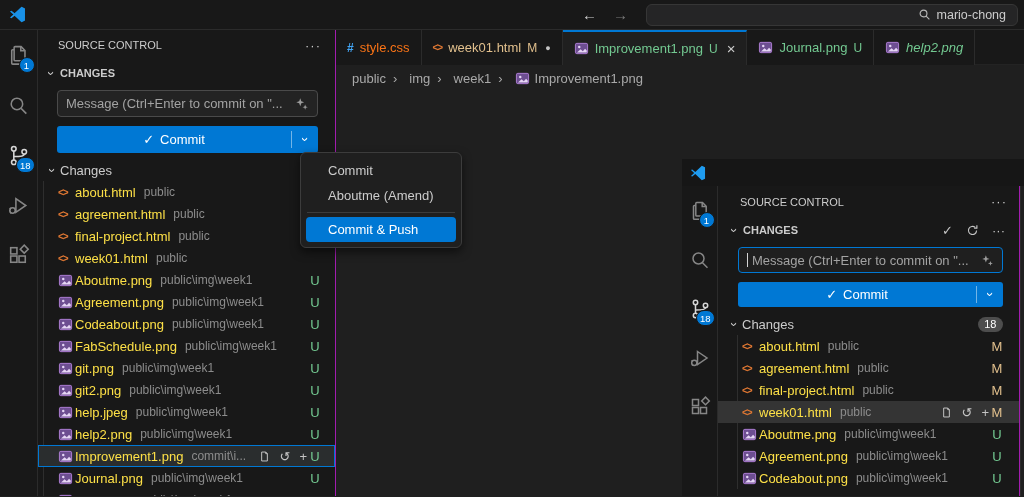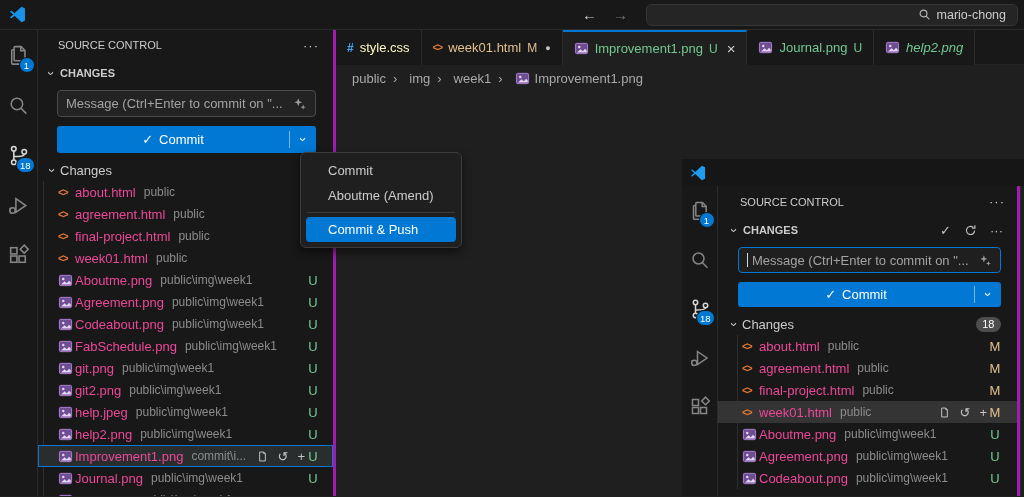--- a/index.html
+++ b/index.html
@@ -42,21 +42,21 @@
   .ab-item.active svg { stroke:#d7d7d7; }
   .ab-badge {
     position:absolute; right:3px; bottom:7px; min-width:16px; height:16px;
     background:#0078d4; color:#fff; border-radius:9px; font-size:9.5px;
     display:flex; align-items:center; justify-content:center; padding:0 3px;
     border:1px solid #181818;
   }
 
   
   .sidebar {
-    width:298px; background:#181818; border-right:3px solid #a21caf;
+    width:298px; background:#181818; border-right:1px solid #a21caf;
     flex-shrink:0; position:relative; overflow:hidden;
   }
   .sb-title-row { height:30px; display:flex; align-items:center; padding:0 14px 0 20px; }
   .sb-title { font-size:11px; color:#cccccc; }
   .more-btn { margin-left:auto; color:#cccccc; font-size:13px; letter-spacing:1px; cursor:default; }
   .sb-section { height:26px; display:flex; align-items:center; padding-left:7px; gap:3px; }
   .sb-section .sec-label { font-size:11px; font-weight:bold; color:#cccccc; }
   .chev { display:inline-block; transform:rotate(90deg); font-size:13px; color:#cccccc; width:12px; text-align:center; }
   .sec-actions { margin-left:auto; display:flex; gap:13px; padding-right:14px; align-items:center; color:#c5c5c5; }
 
@@ -85,41 +85,41 @@
     margin-left:auto; background:#4d4d4d; color:#ffffff; border-radius:9px;
     font-size:11px; padding:1.5px 6.5px;
   }
 
   .file-list { position:relative; }
   .file-list .guide { position:absolute; left:5px; top:0; bottom:0; width:1px; background:#2e2e2e; }
   .file-row { height:22px; display:flex; align-items:center; padding:0 14px 0 20px; position:relative; }
   .file-row.selected { background:#2a2d2e; box-shadow:inset 0 0 0 1px #0078d4; }
   .file-row.hovered { background:#343434; }
   .ficon { width:17px; display:flex; align-items:center; flex-shrink:0; }
-  .fname { color:#ec4899; white-space:nowrap; }
+  .fname { color:#fde047; white-space:nowrap; }
   .fpath { color:#8c8c8c; font-size:12px; margin-left:8px; white-space:nowrap; overflow:hidden; }
   .row-actions { display:none; margin-left:auto; gap:9px; align-items:center; color:#c5c5c5; font-size:13px; padding-right:2px; }
   .file-row.has-actions .row-actions { display:flex; }
   .fbadge { margin-left:auto; width:12px; text-align:center; flex-shrink:0; }
   .file-row.has-actions .fbadge { margin-left:0; }
   .b-U .fbadge { color:#73c991; }
   .b-M .fbadge { color:#e2c08d; }
   .gi-html { color:#e37933; font-weight:bold; font-size:10px; letter-spacing:-1px; }
   .gi-css  { color:#42a5f5; font-weight:bold; font-size:12px; }
 
   
   .editor { flex:1; display:flex; flex-direction:column; min-width:0; }
   .tabbar { height:35px; background:#181818; display:flex; position:relative; }
   .tabbar::after { content:""; position:absolute; left:0; right:0; bottom:0; height:1px; background:#232323; }
   .tab {
     position:relative; z-index:1; display:flex; align-items:center; gap:6px;
     padding:0 11px; border-right:1px solid #2b2b2b; background:#181818;
     font-size:13px; color:#969696; white-space:nowrap;
   }
-  .tab .tlabel { color:#fef9c3; }
+  .tab .tlabel { color:#f97316; }
   .tab.c-modified .tlabel, .tab.c-modified .tbadge { color:#e2c08d; }
   .tab.c-untracked .tlabel, .tab.c-untracked .tbadge { color:#73c991; }
   .tab.active { background:#1f1f1f; border-top:2px solid #0078d4; }
   .tab.preview .tlabel { font-style:italic; }
   .ticon { display:flex; align-items:center; }
   .tbadge { font-size:12px; }
   .tbadge:empty { display:none; }
   .tdot { display:none; color:#c5c5c5; font-size:9px; margin-left:2px; }
   .tab.dot .tdot { display:inline; }
   .tclose { display:none; color:#cccccc; font-size:15px; margin-left:3px; }

